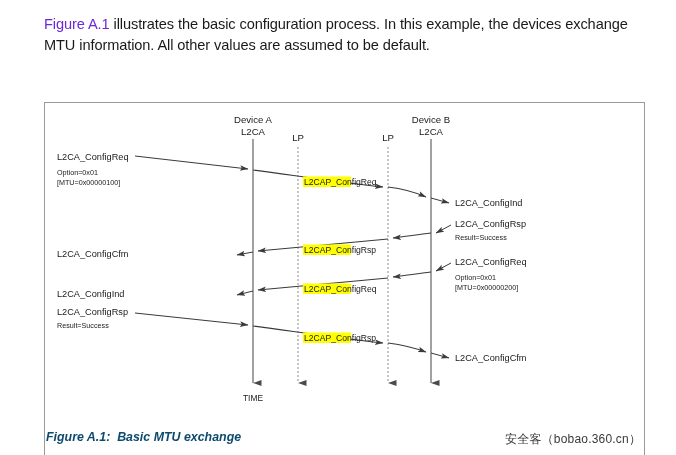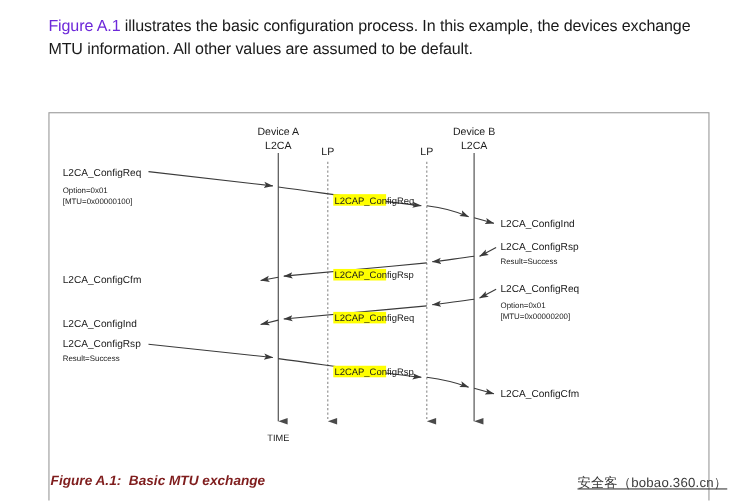--- a/index.html
+++ b/index.html
@@ -52,32 +52,31 @@
   }
 
   
   #figure-caption {
     position: absolute;
     left: 46px;
     top: 430px;
     font-size: 12.4px;
     font-style: italic;
     font-weight: bold;
-    color: #7f1d1d;
+    color: #0c4a6e;
     white-space: pre;
   }
   #watermark {
     position: absolute;
-    left: 525px;
+    left: 505px;
     top: 431px;
     font-size: 12px;
     color: #3a3a3a;
     letter-spacing: 0.2px;
     white-space: pre;
-    text-decoration: underline;
   }
 
   
   .lbl      { font-family: "Liberation Sans", sans-serif; font-size: 9.2px; fill: #1a1a1a; }
   .lbl-big  { font-family: "Liberation Sans", sans-serif; font-size: 9.6px; fill: #1a1a1a; }
   .lbl-sm   { font-family: "Liberation Sans", sans-serif; font-size: 7.2px; fill: #1a1a1a; }
   .lbl-time { font-family: "Liberation Sans", sans-serif; font-size: 8.4px; fill: #1a1a1a; }
   .hl-text  { font-family: "Liberation Sans", sans-serif; font-size: 8.6px; fill: #1a1a1a; }
   .lifeline-solid  { stroke: #555555; stroke-width: 1.1; }
   .lifeline-dashed { stroke: #8a8a8a; stroke-width: 1; stroke-dasharray: 2 2; }

